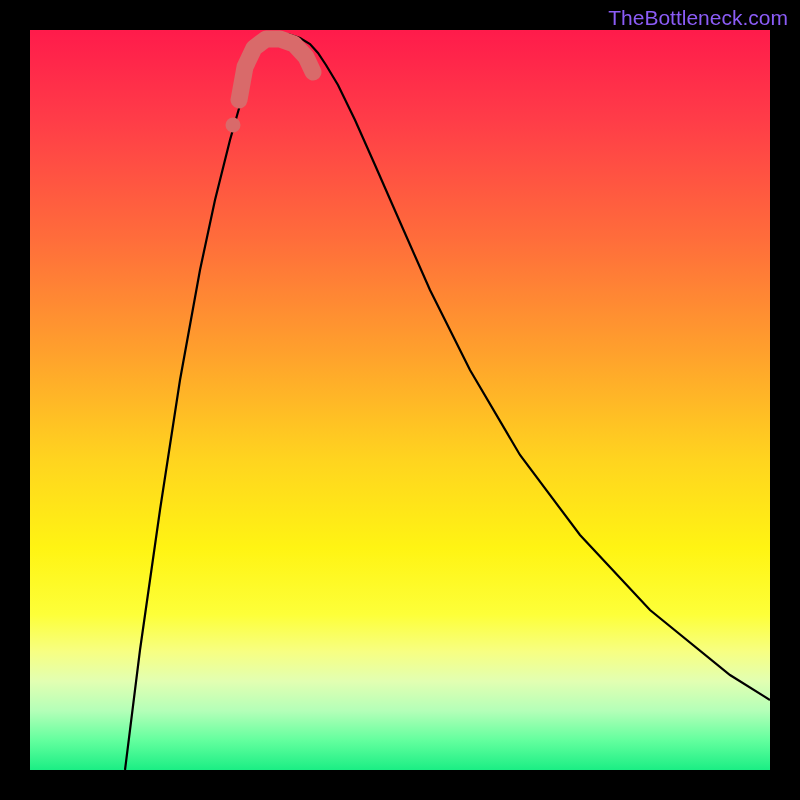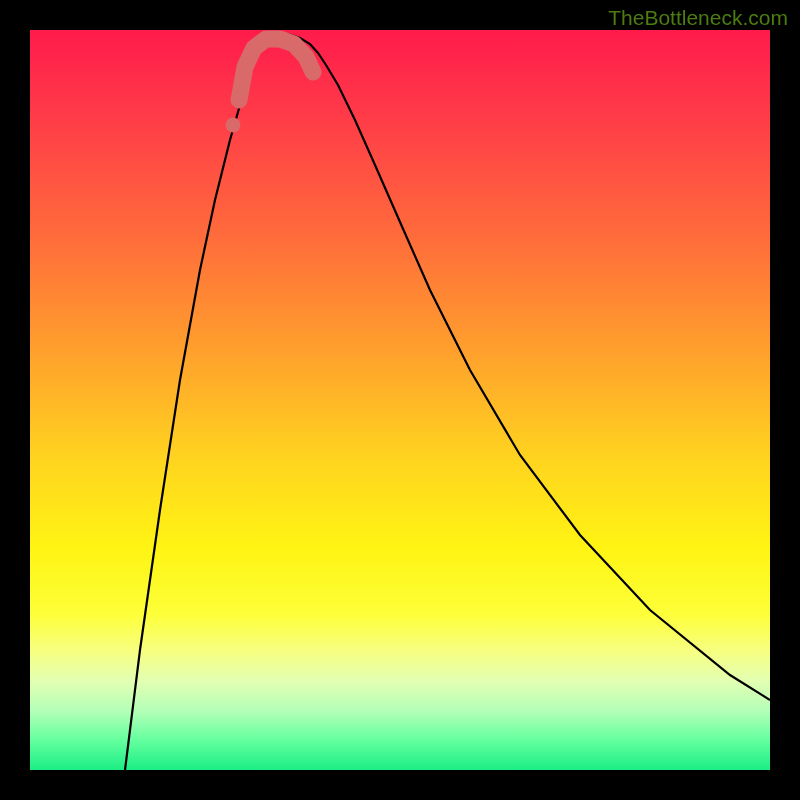--- a/index.html
+++ b/index.html
@@ -14,21 +14,21 @@
   .frame {
     position: relative;
     width: 800px;
     height: 800px;
     background: #000;
   }
   .watermark {
     position: absolute;
     top: 6px;
     right: 12px;
-    color: #4d7c0f;
+    color: #8b5cf6;
     font-size: 21px;
     font-weight: 500;
     z-index: 10;
   }
   .plot-area {
     position: absolute;
     left: 30px;
     top: 30px;
     width: 740px;
     height: 740px;

